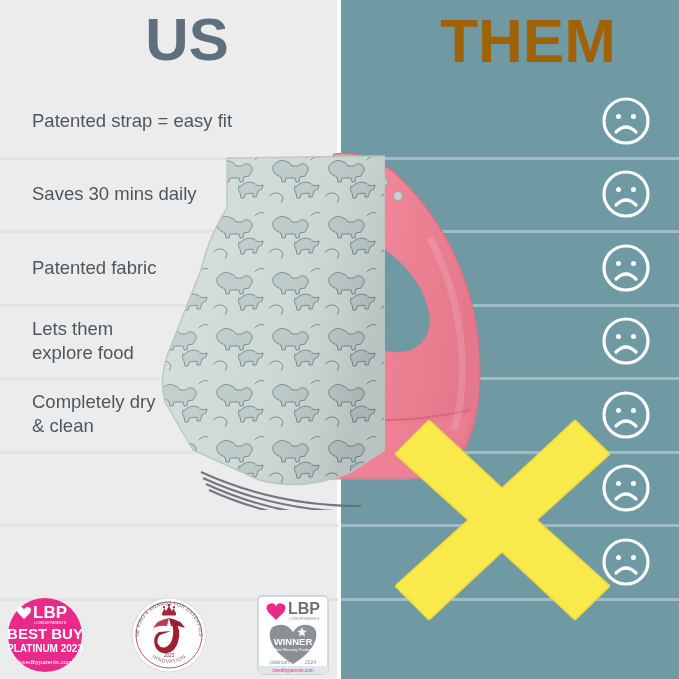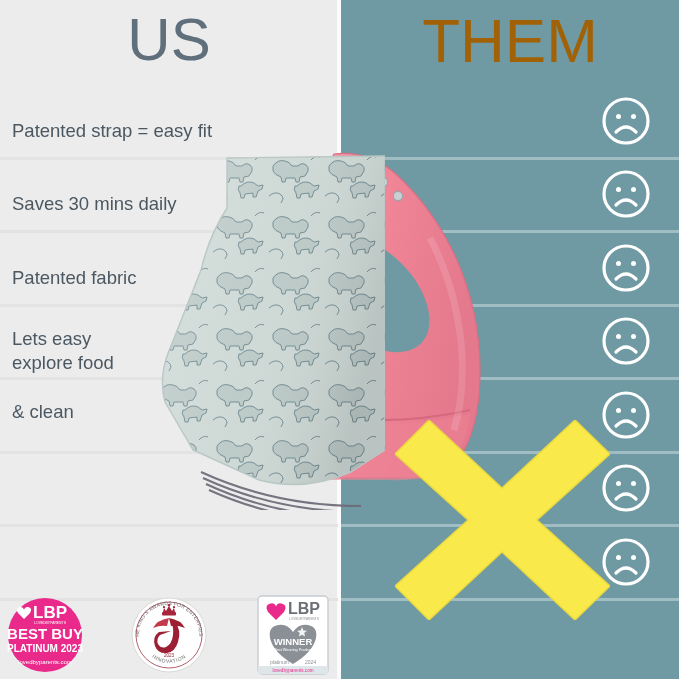--- a/index.html
+++ b/index.html
@@ -36,24 +36,25 @@
     position: absolute;
     left: 337px; top: 0;
     width: 4px; height: 679px;
     background: #fbfbfb;
   }
 
   
   .col-title {
     position: absolute;
     top: 10px;
-    font-weight: normal;
+    font-weight: bold;
     letter-spacing: 0px;
     line-height: 1;
     white-space: nowrap;
+    padding-left: 18px;
   }
   .col-title.us {
     left: 0; width: 338px;
     text-align: center;
     color: #5f6f7c;
     font-size: 60px;
   }
   .col-title.them {
     left: 341px; width: 338px;
     text-align: center;
@@ -75,27 +76,26 @@
   .rule .seg-r {
     position: absolute;
     left: 341px; top: 0;
     width: 338px; height: 3px;
     background: #9fbdc3;
   }
 
   
   .feature {
     position: absolute;
-    left: 12px;
+    left: 32px;
     width: 300px;
     color: #4c5861;
     font-size: 18.5px;
     line-height: 1.32;
     z-index: 6;
-    margin-top: 10px;
   }
 
   
   #smock-wrap {
     position: absolute;
     left: 155px; top: 150px;
     width: 230px; height: 360px;
     z-index: 4;
   }
   #bib-wrap {
@@ -323,24 +323,25 @@
       <div class="feature" style="top: 109px;">
         <div>Patented strap = easy fit</div>
       </div>
       <div class="feature" style="top: 182px;">
         <div>Saves 30 mins daily</div>
       </div>
       <div class="feature" style="top: 256px;">
         <div>Patented fabric</div>
       </div>
       <div class="feature" style="top: 317px;">
-        <div>Lets easy</div>
+        <div>Lets them</div>
         <div>explore food</div>
       </div>
       <div class="feature" style="top: 390px;">
+        <div>Completely dry</div>
         <div>&amp; clean</div>
       </div>
       <div class="feature" style="top: 464px;">
       </div>
       <div class="sadface" style="top: 95px;"><svg viewBox="0 0 52 52" width="52" height="52">
           <circle cx="26" cy="26" r="22" fill="none" stroke="#ffffff" stroke-width="3.2"></circle>
           <circle cx="18.5" cy="21.5" r="2.5" fill="#ffffff"></circle>
           <circle cx="33.5" cy="21.5" r="2.5" fill="#ffffff"></circle>
           <path d="M16 37 Q26 27 36 37" fill="none" stroke="#ffffff" stroke-width="3.2" stroke-linecap="round"></path>
         </svg></div>

